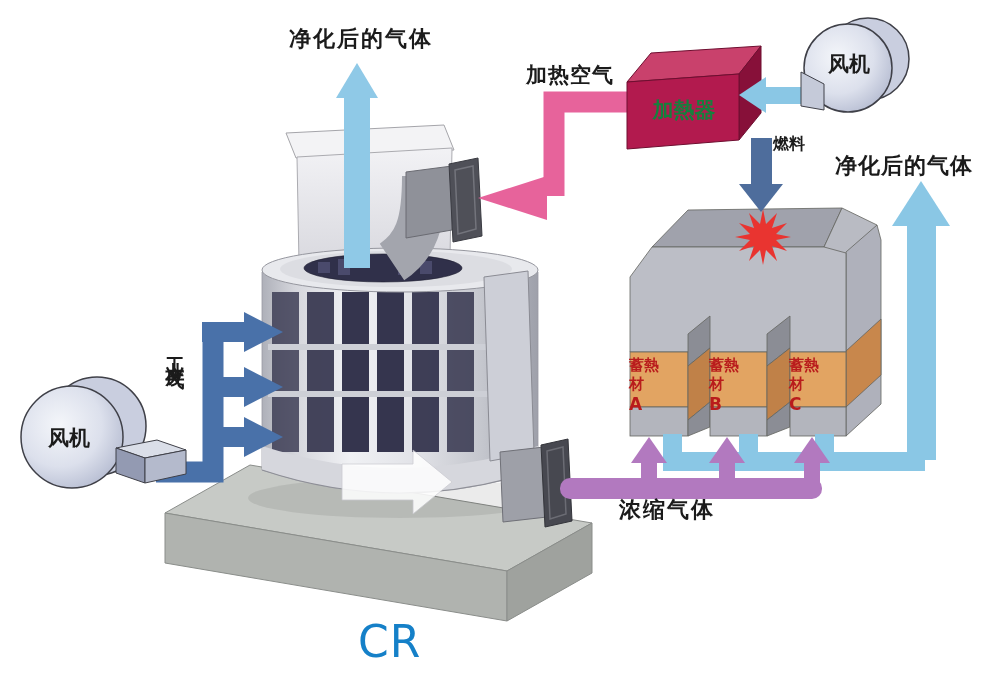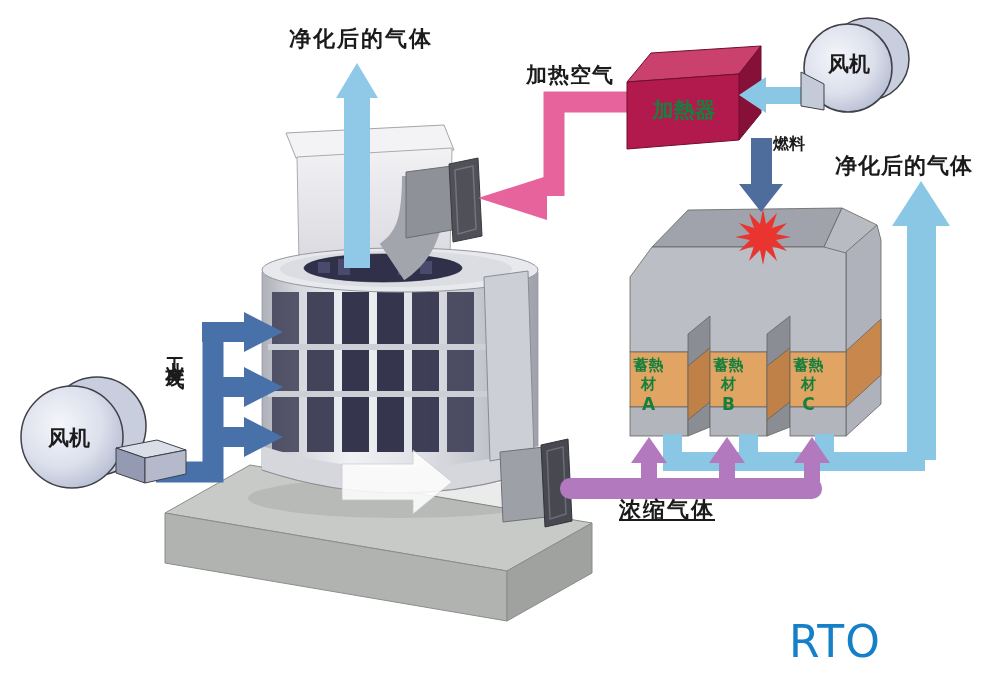--- a/index.html
+++ b/index.html
@@ -7,21 +7,21 @@
          font-family:"DejaVu Sans",sans-serif;border-radius:6px;}
   #stage svg{position:absolute;left:0;top:0;}
   .lbl{position:absolute;font-weight:bold;color:#1b1b1b;white-space:nowrap;
        font-family:"DejaVu Sans",sans-serif;line-height:1;}
   .lbl.ls2{letter-spacing:2px;}
   .lbl.ls1{letter-spacing:1px;}
   .vert{writing-mode:vertical-rl;text-orientation:upright;letter-spacing:5px;}
   .unit-label{position:absolute;font-weight:normal;font-size:44px;letter-spacing:1px;
               color:#1580C8;font-family:"DejaVu Sans",sans-serif;}
   .heater-text{color:#15803d;text-align:center;width:110px;}
-  .storage{position:absolute;width:39px;text-align:center;color:#15803d;
+  .storage{position:absolute;width:39px;text-align:left;color:#b91c1c;
            font-weight:bold;line-height:1.25;}
   .storage .mat{font-size:15px;display:block;}
   .storage .id{font-size:17px;display:block;}
 </style>
 </head>
 <body>
 
 <div id="stage">
 <svg width="990" height="689" viewBox="0 0 990 689">
   <defs>
@@ -203,29 +203,29 @@
 </svg>
 
 <div class="lbl ls2" style="left:289px;top:28px;font-size:22px;">净化后的气体</div>
 <div class="lbl ls1" style="left:526px;top:65px;font-size:21px;text-align:center;">加热空气</div>
 <div class="lbl heater-text" style="left:629px;top:100px;font-size:21px;">加熱器</div>
 <div class="lbl" style="left:828px;top:54px;font-size:21px;">风机</div>
 <div class="lbl" style="left:773px;top:136px;font-size:16px;">燃料</div>
 <div class="lbl ls1" style="left:835px;top:155px;font-size:22px;">净化后的气体</div>
 <div class="lbl vert" style="left:166px;top:341px;font-size:19px;">工业废气</div>
 <div class="lbl" style="left:48px;top:428px;font-size:21px;">风机</div>
-<div class="lbl ls2" style="left:619px;top:499px;font-size:22px;text-decoration:underline;">浓缩气体</div>
+<div class="lbl ls2" style="left:619px;top:499px;font-size:22px;">浓缩气体</div>
 
 <div class="storage" style="left:629px;top:356px;">
   <span class="mat">蓄熱材</span>
   <span class="id">A</span>
 </div>
 <div class="storage" style="left:709px;top:356px;">
   <span class="mat">蓄熱材</span>
   <span class="id">B</span>
 </div>
 <div class="storage" style="left:789px;top:356px;">
   <span class="mat">蓄熱材</span>
   <span class="id">C</span>
 </div>
 
-<div class="unit-label" style="left:789px;top:616px;">RTO</div>
+<div class="unit-label" style="left:358px;top:616px;">CR</div>
 </div>
 
 </body></html>

